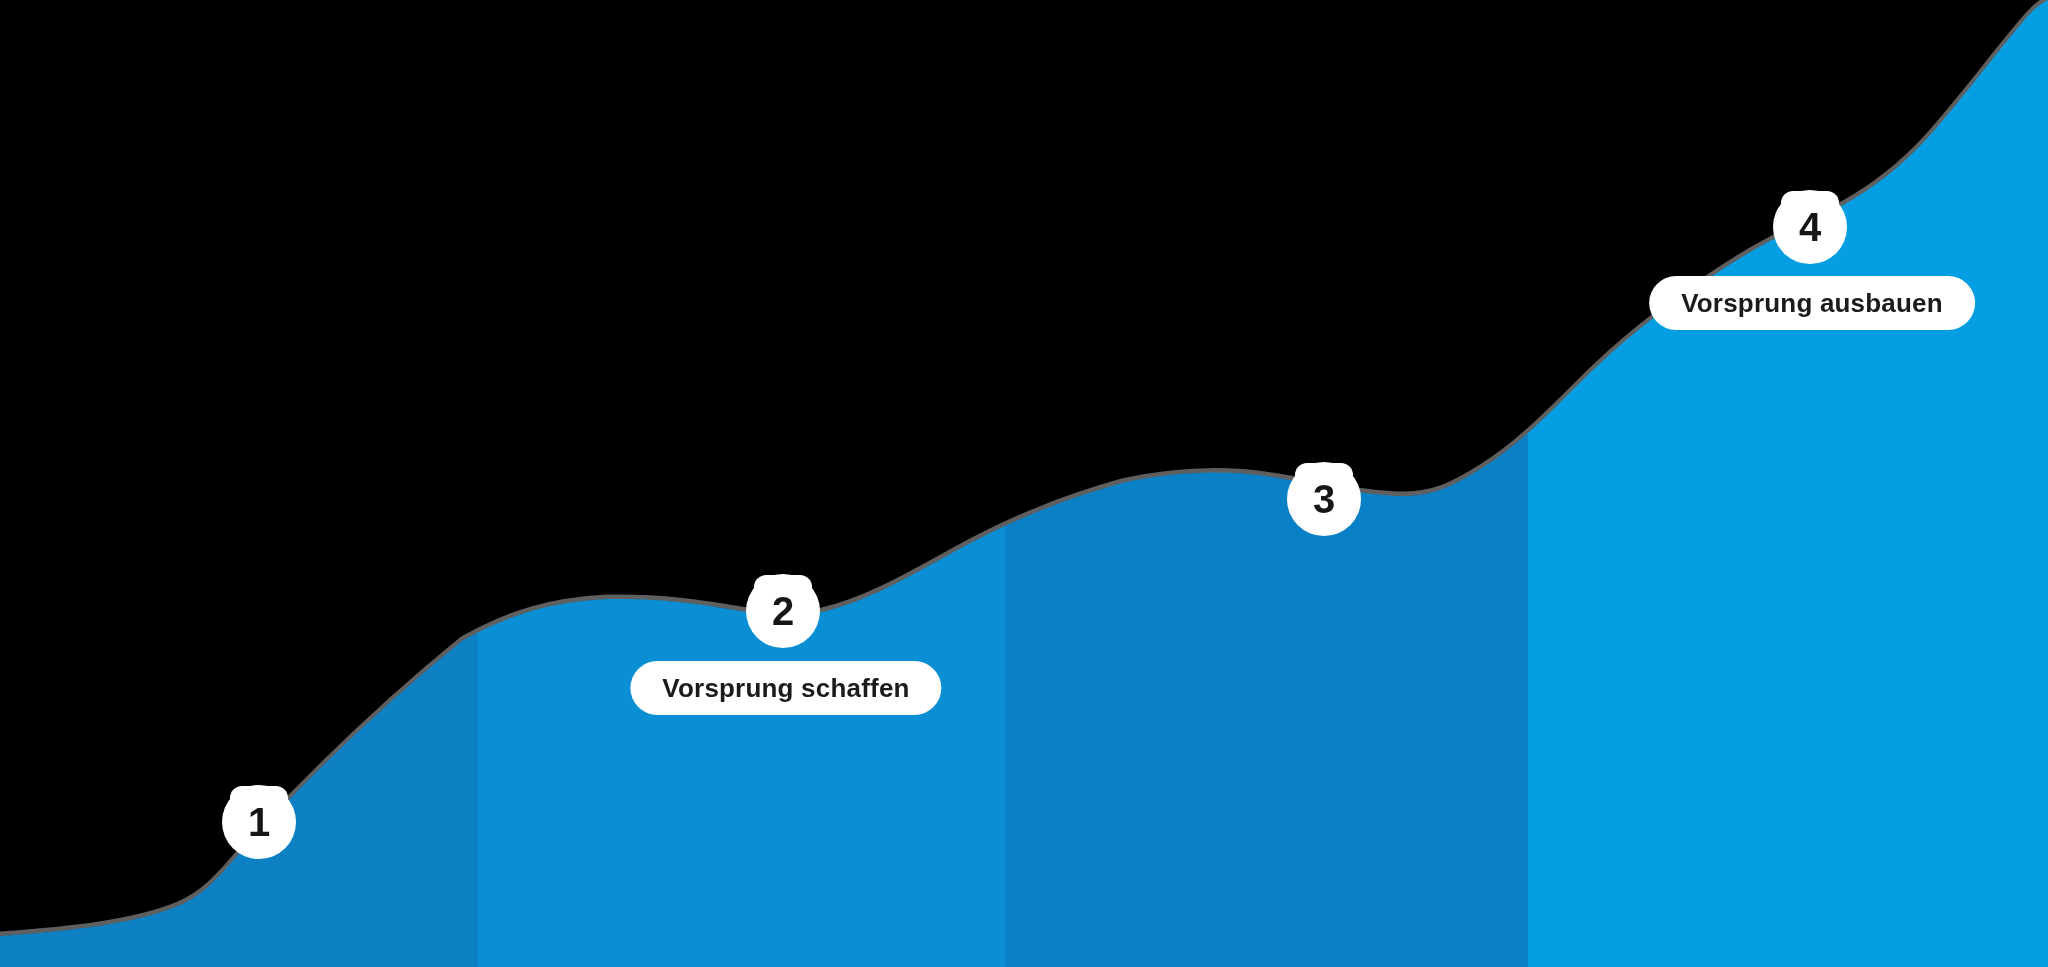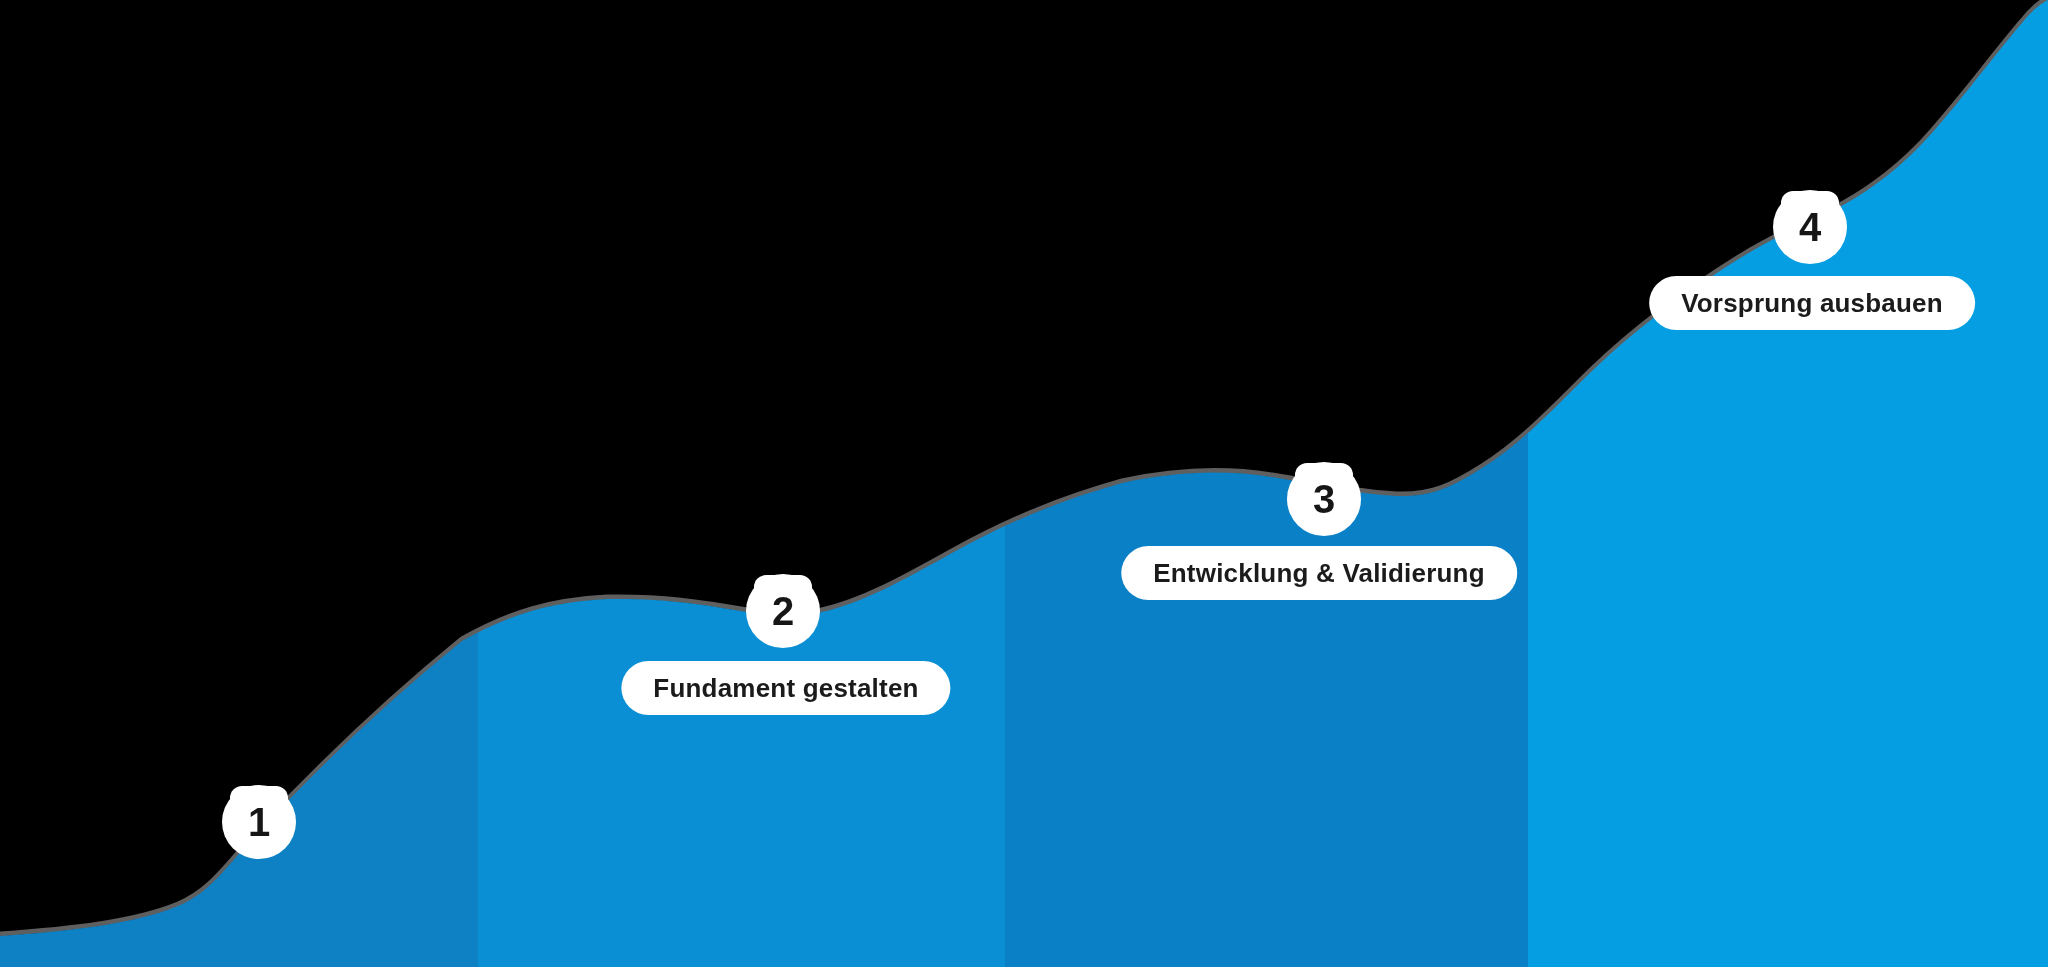--- a/index.html
+++ b/index.html
@@ -155,24 +155,21 @@
 
   <div class="marker" style="left:1810px; top:227px;">
     <div class="tab"></div>
     <div class="circle">
       <span class="num">4</span>
     </div>
   </div>
 
 
   <div class="pill" style="left:786px; top:688px;">
-    <span class="label">Fundament gestalten</span>
+    <span class="label">Vorsprung schaffen</span>
   </div>
 
-  <div class="pill" style="left:1319px; top:573px;">
-    <span class="label">Entwicklung &amp; Validierung</span>
-  </div>
 
   <div class="pill" style="left:1812px; top:303px;">
     <span class="label">Vorsprung ausbauen</span>
   </div>
 
 </div>
 
 </body></html>

